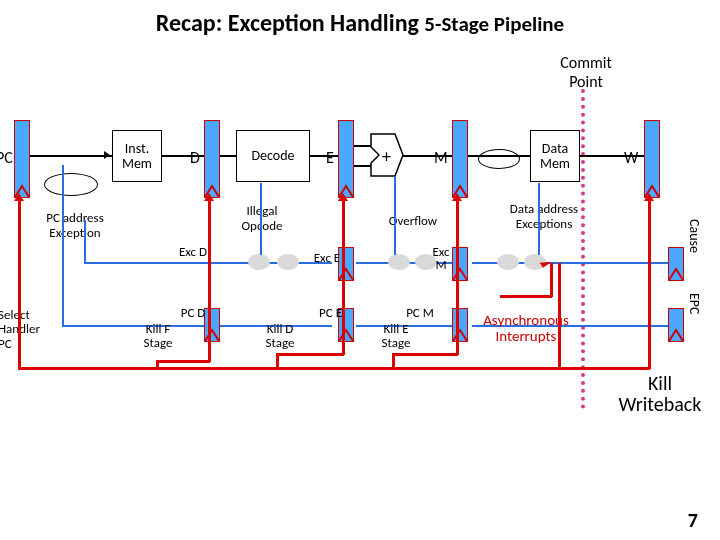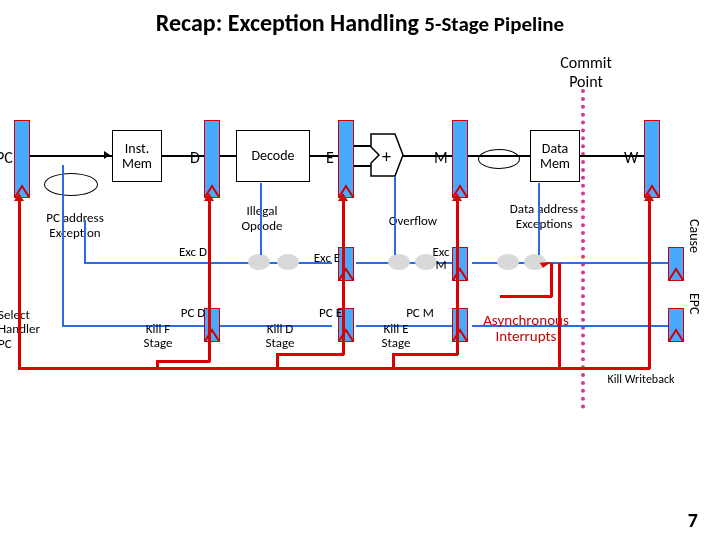--- a/index.html
+++ b/index.html
@@ -198,21 +198,21 @@
   <div class="lbl small" style="top:251px;left:178px;width:30px;text-align:center;line-height:1">PC D</div>
   <div class="lbl small" style="top:251px;left:312px;width:30px;text-align:right;line-height:1">PC E</div>
   <div class="lbl small" style="top:251px;left:405px;width:30px;text-align:center;line-height:1">PC M</div>
   <div class="vtxt" style="top:238px;left:686px">EPC</div>
 
   <div class="lbl small" style="top:253px;left:-2px;width:56px;line-height:1.1">Select Handler PC</div>
   <div class="lbl small ital" style="top:267px;left:134px;width:48px;text-align:center;line-height:1.1">Kill F Stage</div>
   <div class="lbl small ital" style="top:267px;left:256px;width:48px;text-align:center;line-height:1.1">Kill D Stage</div>
   <div class="lbl small ital" style="top:267px;left:372px;width:48px;text-align:center;line-height:1.1">Kill E Stage</div>
   <div class="lbl red" style="top:258px;left:472px;font-size:15px;width:108px;text-align:center;line-height:1.05">Asynchronous Interrupts</div>
-  <div class="lbl ital" style="top:318px;left:596px;font-size:12px;width:90px;text-align:center;line-height:1.05">Kill Writeback</div>
+  <div class="lbl ital" style="top:318px;left:615px;font-size:20px;width:90px;text-align:center;line-height:1.05">Kill Writeback</div>
 
   <div class="redline" style="top:312px;left:18px;width:542px;height:3px"></div>
   <div class="redline" style="top:208px;left:558px;width:3px;height:106px"></div>
   <div class="redline" style="top:142px;left:18px;width:3px;height:172px"></div>
   <div class="tri-down" style="top:138px;left:14px;border-bottom:8px solid #d00"></div>
 
   <div class="redline" style="top:305px;left:156px;width:3px;height:9px"></div>
   <div class="redline" style="top:305px;left:156px;width:54px;height:3px"></div>
   <div class="redline" style="top:142px;left:208px;width:3px;height:165px"></div>
   <div class="tri-down" style="top:138px;left:204px;border-bottom:8px solid #d00"></div>

